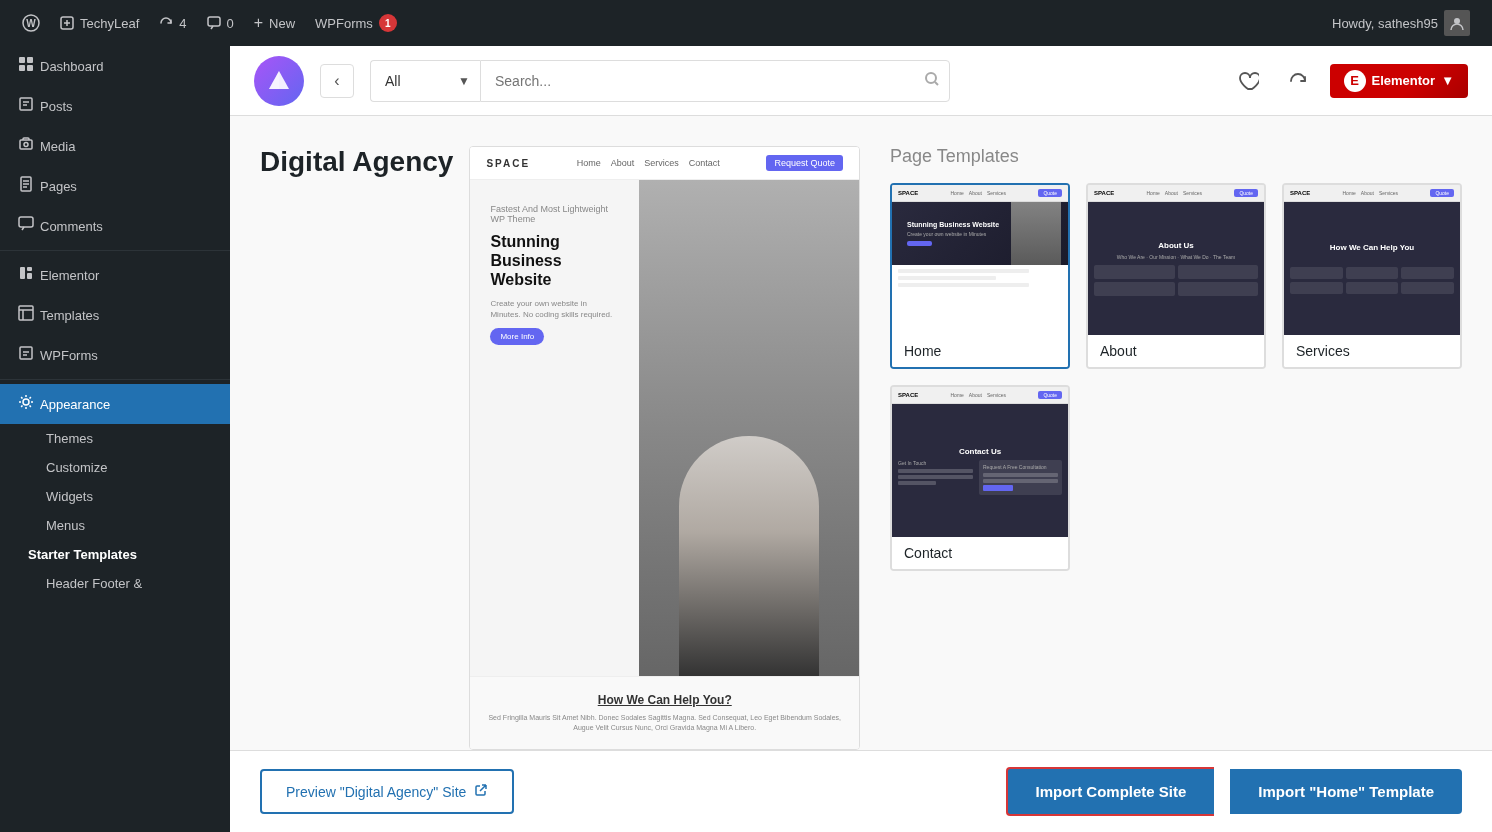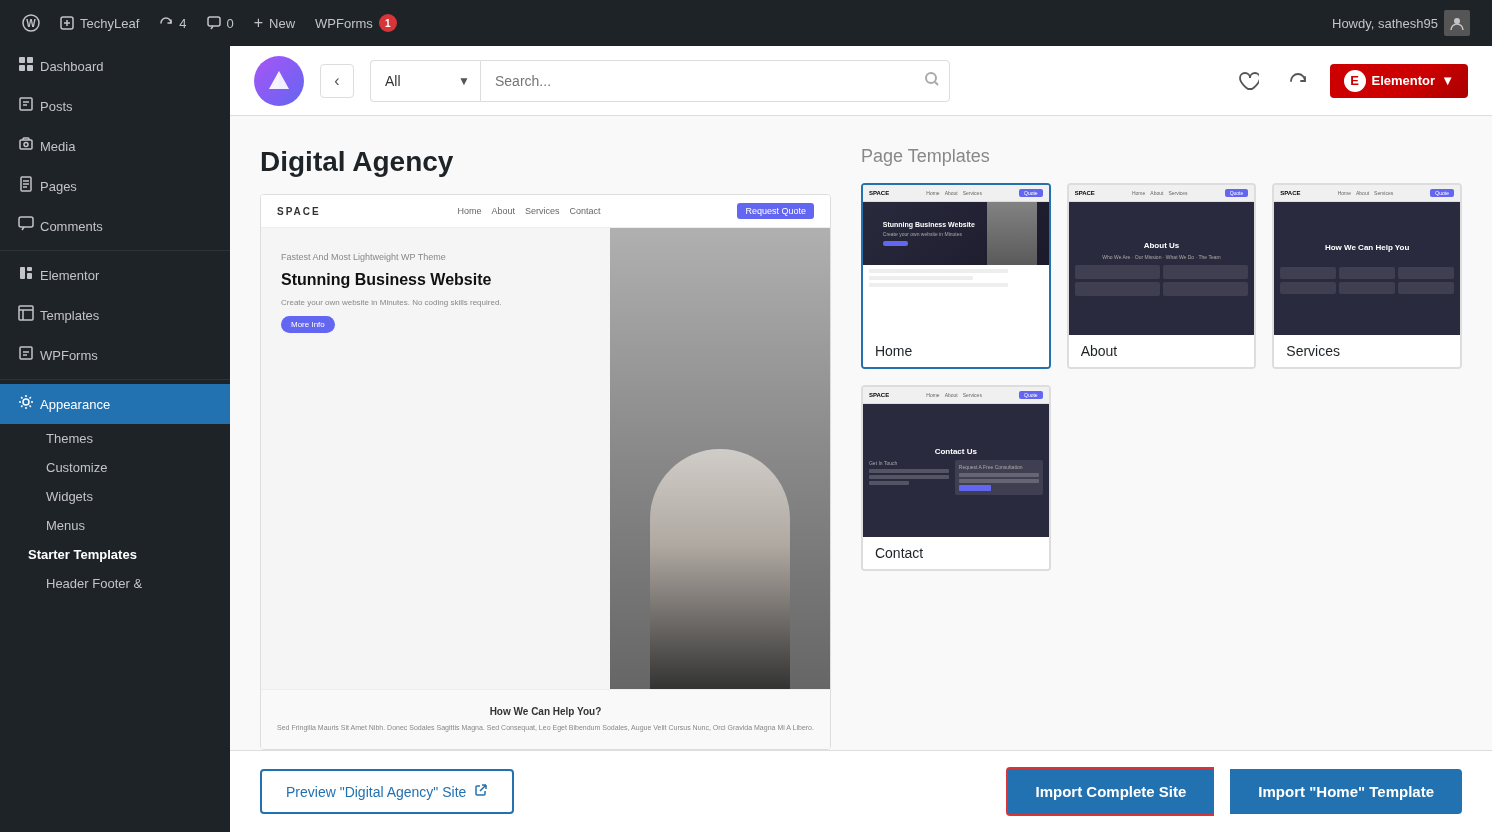--- a/index.html
+++ b/index.html
@@ -255,21 +255,21 @@
       flex: 1;
       overflow-y: auto;
       padding: 30px 30px 0 30px;
       display: flex;
       gap: 30px;
     }
 
     
     #left-panel {
       display: flex;
-      flex-direction: column;
+      flex-direction: row;
       gap: 16px;
       min-width: 560px;
       max-width: 600px;
     }
     #template-title {
       font-size: 28px;
       font-weight: 700;
       color: #1d2327;
     }
     #template-preview {
@@ -347,21 +347,21 @@
       background: linear-gradient(180deg, #d0ccc8 0%, #b0a9a2 40%, #333 100%);
       border-radius: 70px 70px 0 0;
       position: relative;
       overflow: hidden;
     }
     .fake-lower-section {
       padding: 16px;
       background: #f9f9f9;
       border-top: 1px solid #eee;
     }
-    .fake-lower-title { font-size: 10px; font-weight: bold; color: #333; text-align: center; margin-bottom: 6px; }
+    .fake-lower-title { font-size: 12px; font-weight: bold; color: #333; text-align: center; margin-bottom: 6px; text-decoration: underline; }
     .fake-lower-desc { font-size: 7px; color: #888; text-align: center; line-height: 1.4; }
 
     
     #right-panel {
       flex: 1;
       display: flex;
       flex-direction: column;
       gap: 16px;
     }
     #page-templates-label {

